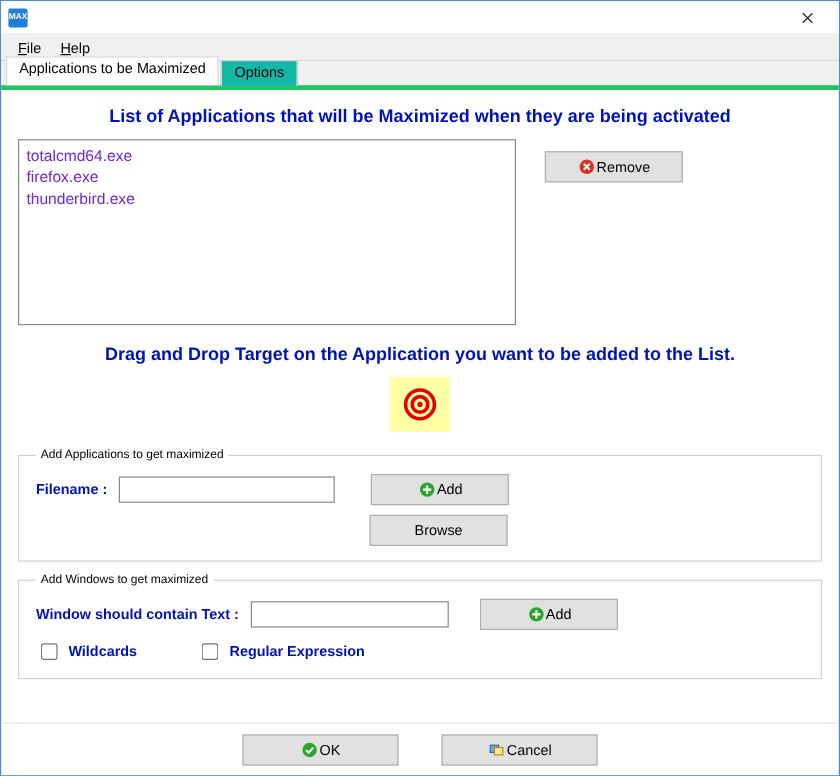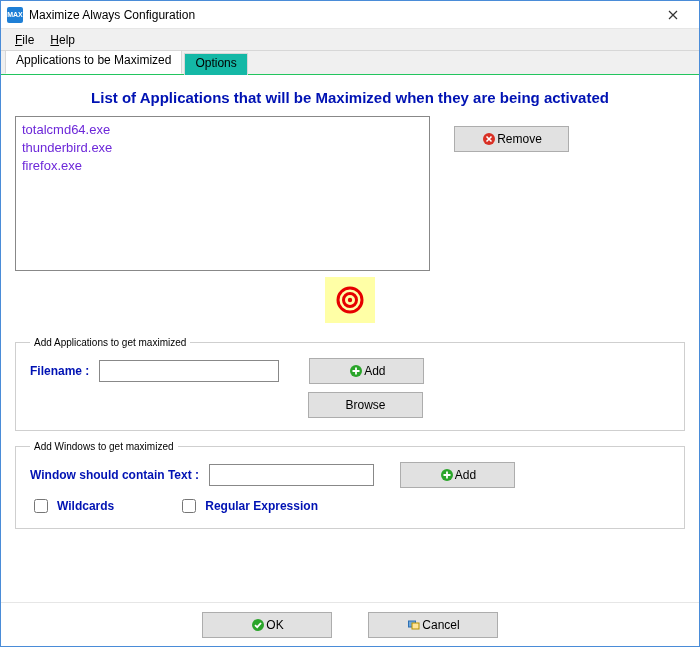--- a/index.html
+++ b/index.html
@@ -59,21 +59,21 @@
     margin-right: 4px;
     cursor: pointer;
   }
   .menu-item span.ul { text-decoration: underline; }
   .tabbar {
     height: 24px;
     background: #f0f0f0;
     display: flex;
     align-items: flex-end;
     padding-left: 4px;
-    border-bottom: 1px solid #22c55e;
+    border-bottom: 4px solid #22c55e;
   }
   .tab {
     height: 22px;
     background: #14b8a6;
     border: 1px solid #d7d7d7;
     border-bottom: none;
     padding: 2px 10px;
     font-size: 12px;
     margin-right: 2px;
     cursor: pointer;
@@ -161,21 +161,20 @@
   }
   svg { display: block; }
 </style>
 </head>
 <body>
 
 <div class="window">
 
   <div class="titlebar">
     <div class="titlebar-icon">MAX</div>
-    <div class="titlebar-title">Maximize Always Configuration</div>
     <div class="titlebar-spacer"></div>
     <div class="titlebar-close">
       <svg width="10" height="10" viewBox="0 0 10 10">
           <path d="M1 1 L9 9 M9 1 L1 9" stroke="currentColor" stroke-width="1.2"></path>
         </svg>
     </div>
   </div>
 
   <div class="menubar">
     <div class="menu-item"><span class="ul">F</span>ile</div>
@@ -187,36 +186,37 @@
     <div class="tab">Options</div>
   </div>
 
   <div class="content">
 
     <div class="blue-heading">List of Applications that will be Maximized when they are being activated</div>
 
     <div class="top-row">
       <div class="listbox">
         <div>totalcmd64.exe</div>
+        <div>firefox.exe</div>
         <div>thunderbird.exe</div>
-        <div>firefox.exe</div>
       </div>
       <div>
         <div class="btn" style="margin-top:10px;">
           <span class="icon-slot">
             <svg width="14" height="14" viewBox="0 0 14 14">
                 <circle cx="7" cy="7" r="6" fill="#d93025"></circle>
                 <path d="M4.5 4.5 L9.5 9.5 M9.5 4.5 L4.5 9.5" stroke="#fff" stroke-width="1.6"></path>
               </svg>
           </span>
           <span>Remove</span>
         </div>
       </div>
     </div>
 
+    <div class="blue-heading" style="margin-top:16px;">Drag and Drop Target on the Application you want to be added to the List.</div>
 
     <div class="drag-target">
       <svg width="30" height="30" viewBox="0 0 30 30">
         <circle cx="15" cy="15" r="12" fill="none" stroke="#e60000" stroke-width="3"></circle>
         <circle cx="15" cy="15" r="6.5" fill="none" stroke="#e60000" stroke-width="3"></circle>
         <circle cx="15" cy="15" r="2.2" fill="#e60000"></circle>
       </svg>
     </div>
 
     <fieldset>
@@ -254,21 +254,21 @@
         <div class="btn">
           <span class="icon-slot">
             <svg width="14" height="14" viewBox="0 0 14 14">
                 <circle cx="7" cy="7" r="6" fill="#2aa52a"></circle>
                 <path d="M7 3.5 L7 10.5 M3.5 7 L10.5 7" stroke="#fff" stroke-width="1.8"></path>
               </svg>
           </span>
           <span>Add</span>
         </div>
       </div>
-      <div class="row" style="gap:64px; margin-bottom:0;">
+      <div class="row" style="gap:50px; margin-bottom:0;">
         <label class="checkbox-row">
           <input type="checkbox" style="">
           <span class="blue-label">Wildcards</span>
         </label>
         <label class="checkbox-row">
           <input type="checkbox" style="">
           <span class="blue-label">Regular Expression</span>
         </label>
       </div>
     </fieldset>

